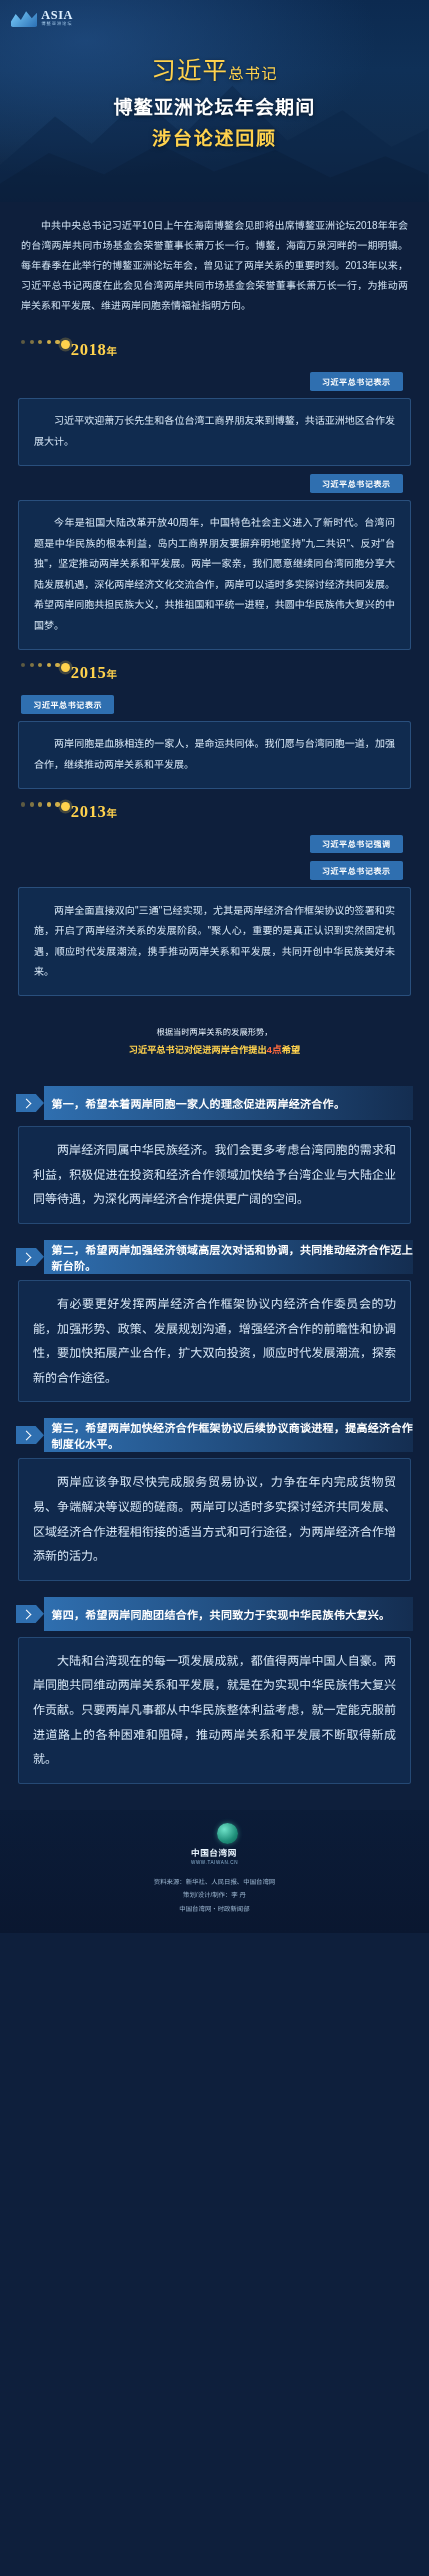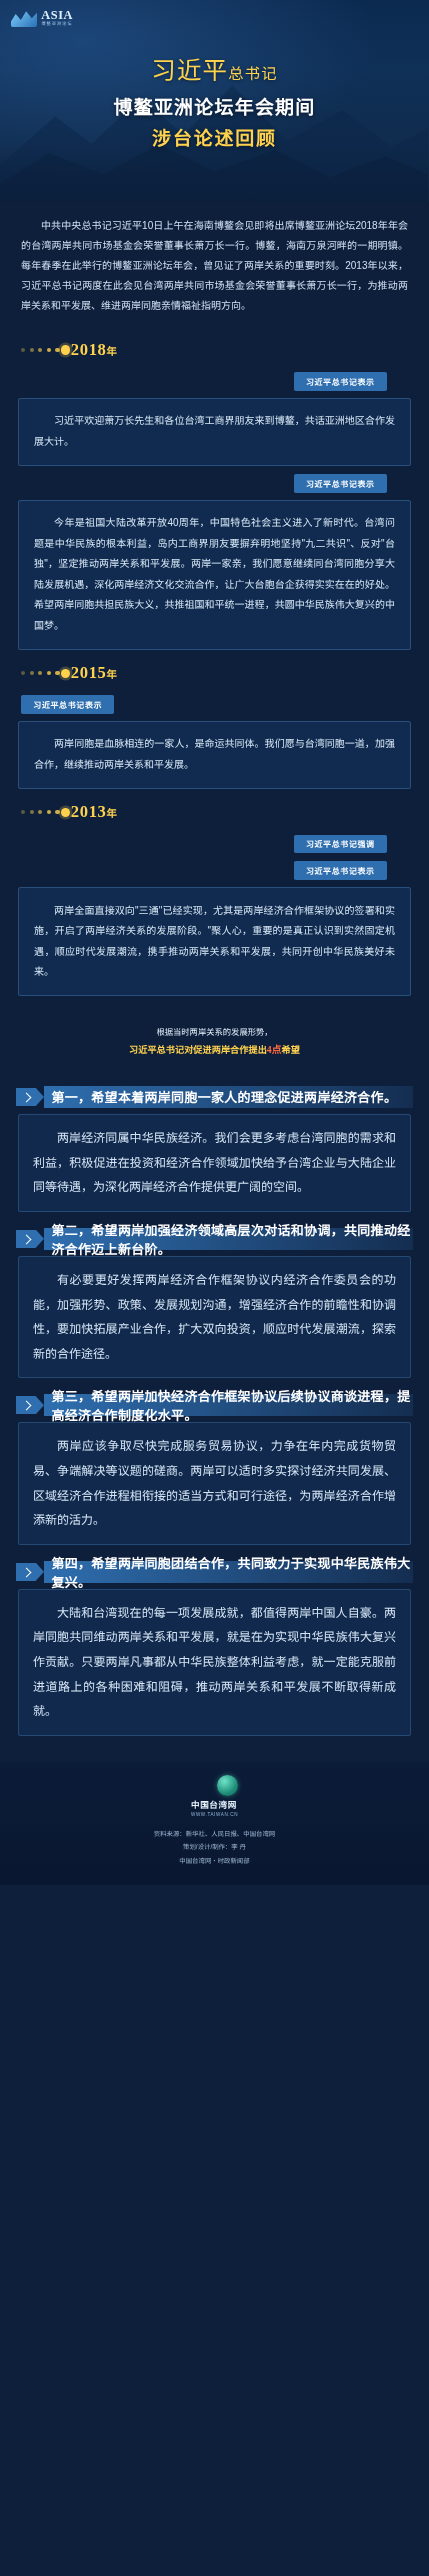--- a/index.html
+++ b/index.html
@@ -70,21 +70,21 @@
     padding:13.5px 21px 11px 21px;
     font-size:10px;
     line-height:2.0;
     color:#cfe1f2;
     text-align:justify;
     text-indent:2em;
   }
 
   
   .year-row {
-    display:flex; align-items:center; gap:1px;
+    display:flex; align-items:flex-start; gap:1px;
     padding:13.5px 0 3.7px 21px;
   }
   .dots { display:flex; align-items:center; gap:4.3px; }
   .dots i {
     display:block;width:4.3px;height:4.3px;border-radius:50%;
     background:#f2c94c;opacity:.85;
   }
   .dots i:nth-child(1){opacity:.35}
   .dots i:nth-child(2){opacity:.5}
   .dots i:nth-child(3){opacity:.65}
@@ -103,21 +103,21 @@
     margin:8.6px 21px 0 auto;
     display:inline-block;
     background:#2f6fb0;
     color:#ffffff;
     font-size:8px;
     padding:3.7px 12.3px;
     border-radius:1.8px;
     font-weight:bold;
     letter-spacing:0.6px;
   }
-  .speaker-wrap { text-align:right; padding-right:21px; }
+  .speaker-wrap { text-align:right; padding-right:5px; }
   .speaker-wrap.left { text-align:left; padding-left:21px; }
 
   
   .card {
     margin:7.4px 18.4px 0 18.4px;
     background:rgba(18,48,88,0.72);
     border:0.6px solid rgba(90,150,210,0.35);
     border-radius:2.5px;
     padding:12.3px 14.7px;
     font-size:10px;
@@ -130,21 +130,21 @@
   
   .callout {
     margin:18.4px 18.4px 3.7px 18.4px;
     padding:9.8px 6.1px;
     text-align:center;
     line-height:1.95;
     font-size:8.3px;
     color:#e6f1fb;
   }
   .callout .hl { color:#ffd24d;font-weight:bold;font-size:9.2px; }
-  .callout .n { color:#ff6a3d;font-weight:bold;font-size:9.8px;font-family:Liberation Serif, serif; }
+  .callout .n { color:#ff6a3d;font-weight:bold;font-size:9.8px; }
 
   
   .point-head {
     display:flex; align-items:center; gap:0;
     margin:16px 16px 0 16px;
   }
   .chev {
     width:28px;height:18.4px;flex:none;
     background:#2f6fb0;
     clip-path:polygon(0 0, 70% 0, 100% 50%, 70% 100%, 0 100%);
@@ -152,24 +152,24 @@
   }
   .chev::after{
     content:"";position:absolute;left:7.4px;top:50%;
     width:6.1px;height:6.1px;margin-top:-3.1px;
     border-right:1.2px solid #fff;border-bottom:1.2px solid #fff;
     transform:rotate(-45deg);
   }
   .point-title {
     flex:1;
     background:linear-gradient(90deg,#2f6fb0 0%, rgba(47,111,176,0.18) 100%);
-    height:22px;
+    height:34px;
     display:flex;align-items:center;
     padding-left:7.4px;
-    color:#ffffff;font-size:13px;font-weight:bold;letter-spacing:0.3px;
+    color:#ffffff;font-size:11px;font-weight:bold;letter-spacing:0.3px;
   }
   .point-body {
     margin:6.1px 18.4px 0 18.4px;
     background:rgba(18,48,88,0.6);
     border:0.6px solid rgba(90,150,210,0.3);
     border-radius:2.5px;
     padding:11px 13.5px;
     font-size:12px;line-height:2.05;color:#d5e5f5;text-align:justify;
   }
   .point-body p { text-indent:2em; }
@@ -241,21 +241,21 @@
     <span class="speaker">习近平总书记表示</span>
   </div>
   <div class="card">
     <p>习近平欢迎萧万长先生和各位台湾工商界朋友来到博鳌，共话亚洲地区合作发展大计。</p>
   </div>
 
   <div class="speaker-wrap">
     <span class="speaker">习近平总书记表示</span>
   </div>
   <div class="card">
-    <p>今年是祖国大陆改革开放40周年，中国特色社会主义进入了新时代。台湾问题是中华民族的根本利益，岛内工商界朋友要摒弃明地坚持"九二共识"、反对"台独"，坚定推动两岸关系和平发展。两岸一家亲，我们愿意继续同台湾同胞分享大陆发展机遇，深化两岸经济文化交流合作，让广大台胞台企获得实实在在的好处。希望两岸同胞共担民族大义，共推祖国和平统一进程，共圆中华民族伟大复兴的中国梦。</p>
+    <p>今年是祖国大陆改革开放40周年，中国特色社会主义进入了新时代。台湾问题是中华民族的根本利益，岛内工商界朋友要摒弃明地坚持"九二共识"、反对"台独"，坚定推动两岸关系和平发展。两岸一家亲，我们愿意继续同台湾同胞分享大陆发展机遇，深化两岸经济文化交流合作，两岸可以适时多实探讨经济共同发展。希望两岸同胞共担民族大义，共推祖国和平统一进程，共圆中华民族伟大复兴的中国梦。</p>
   </div>
 
   <div class="year-row">
     <span class="dots">
         <i></i>
         <i></i>
         <i></i>
         <i></i>
         <i></i>
       </span>

